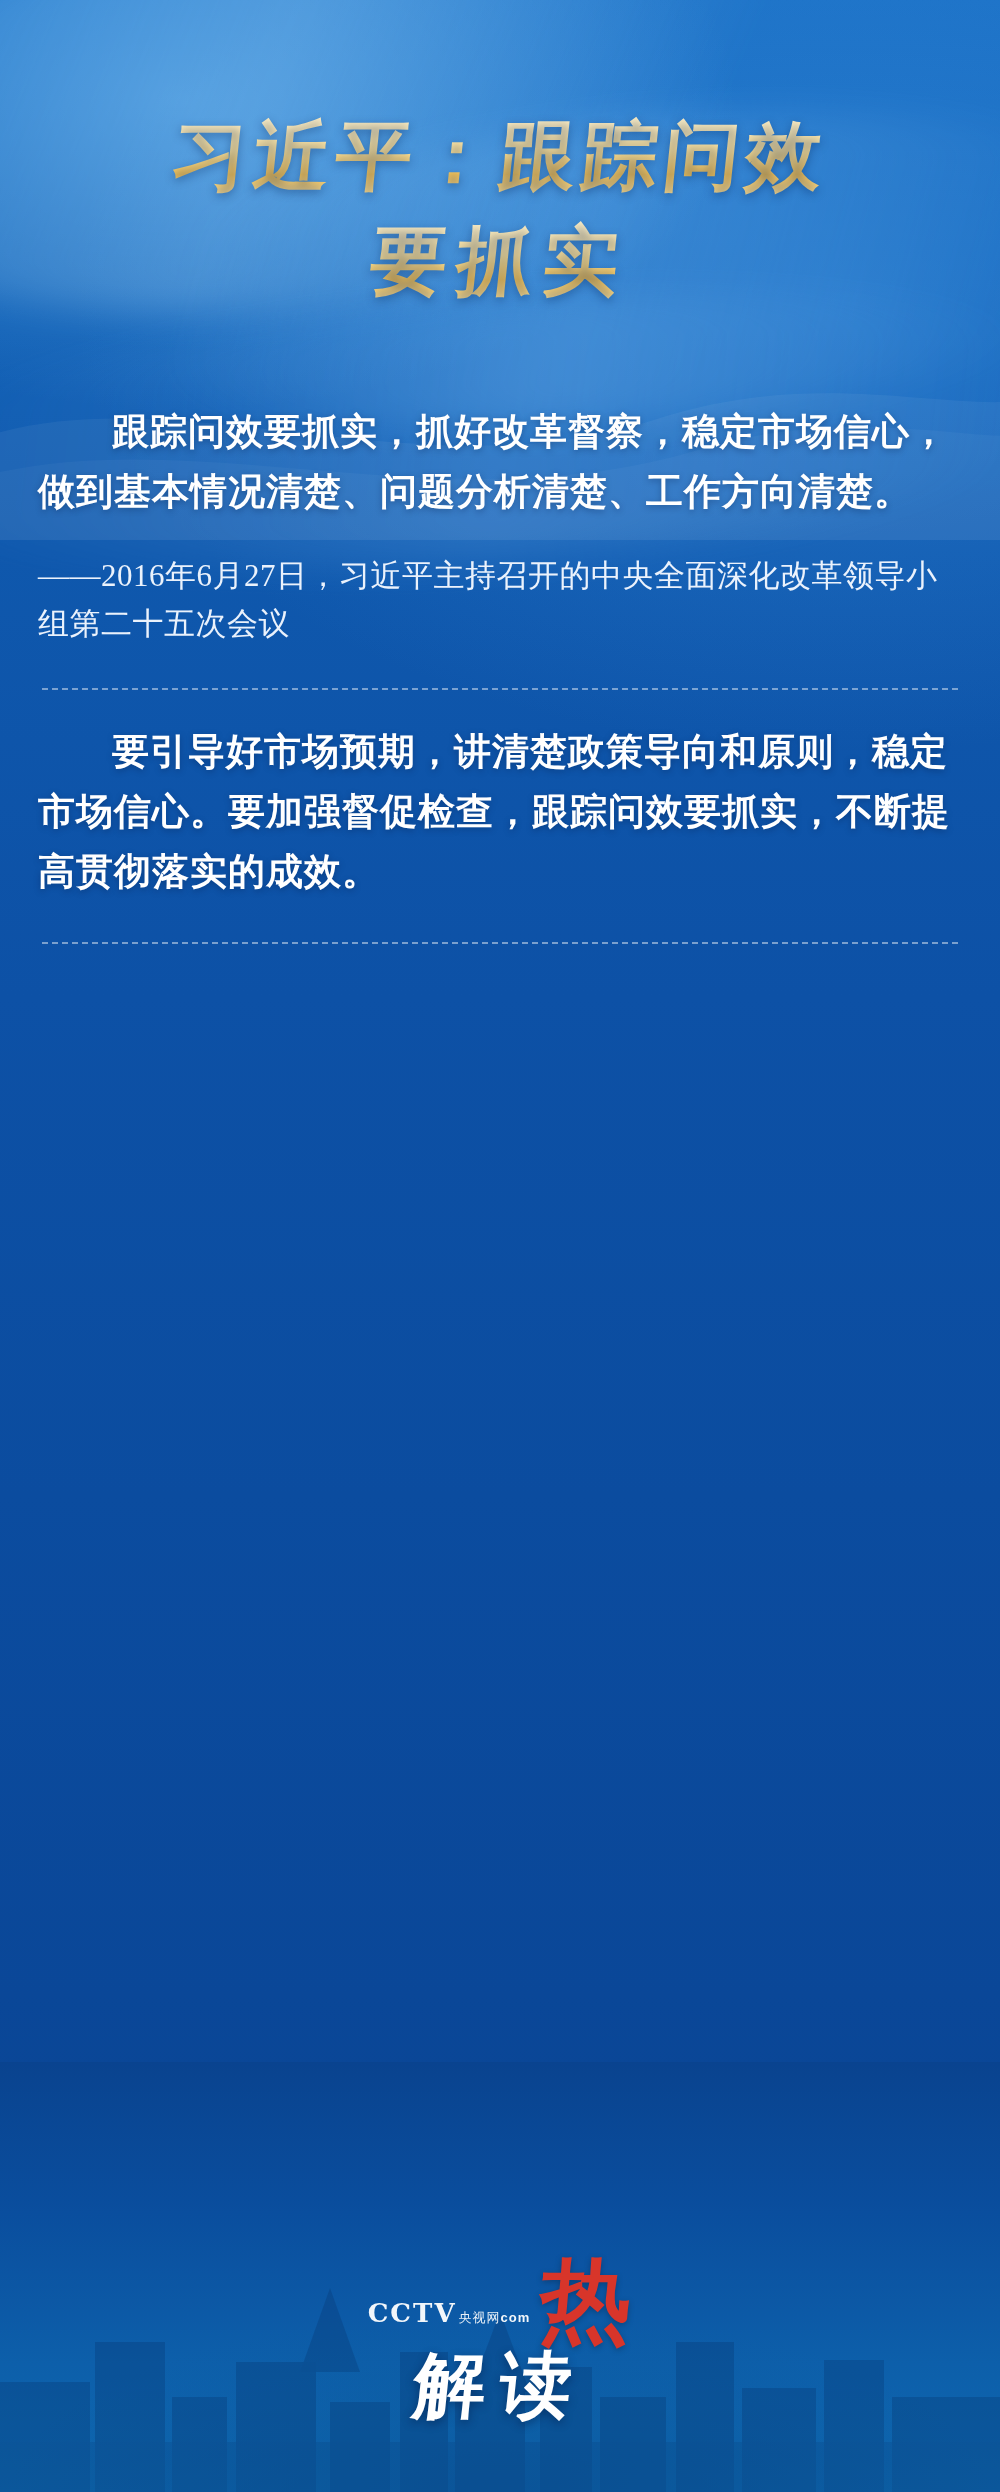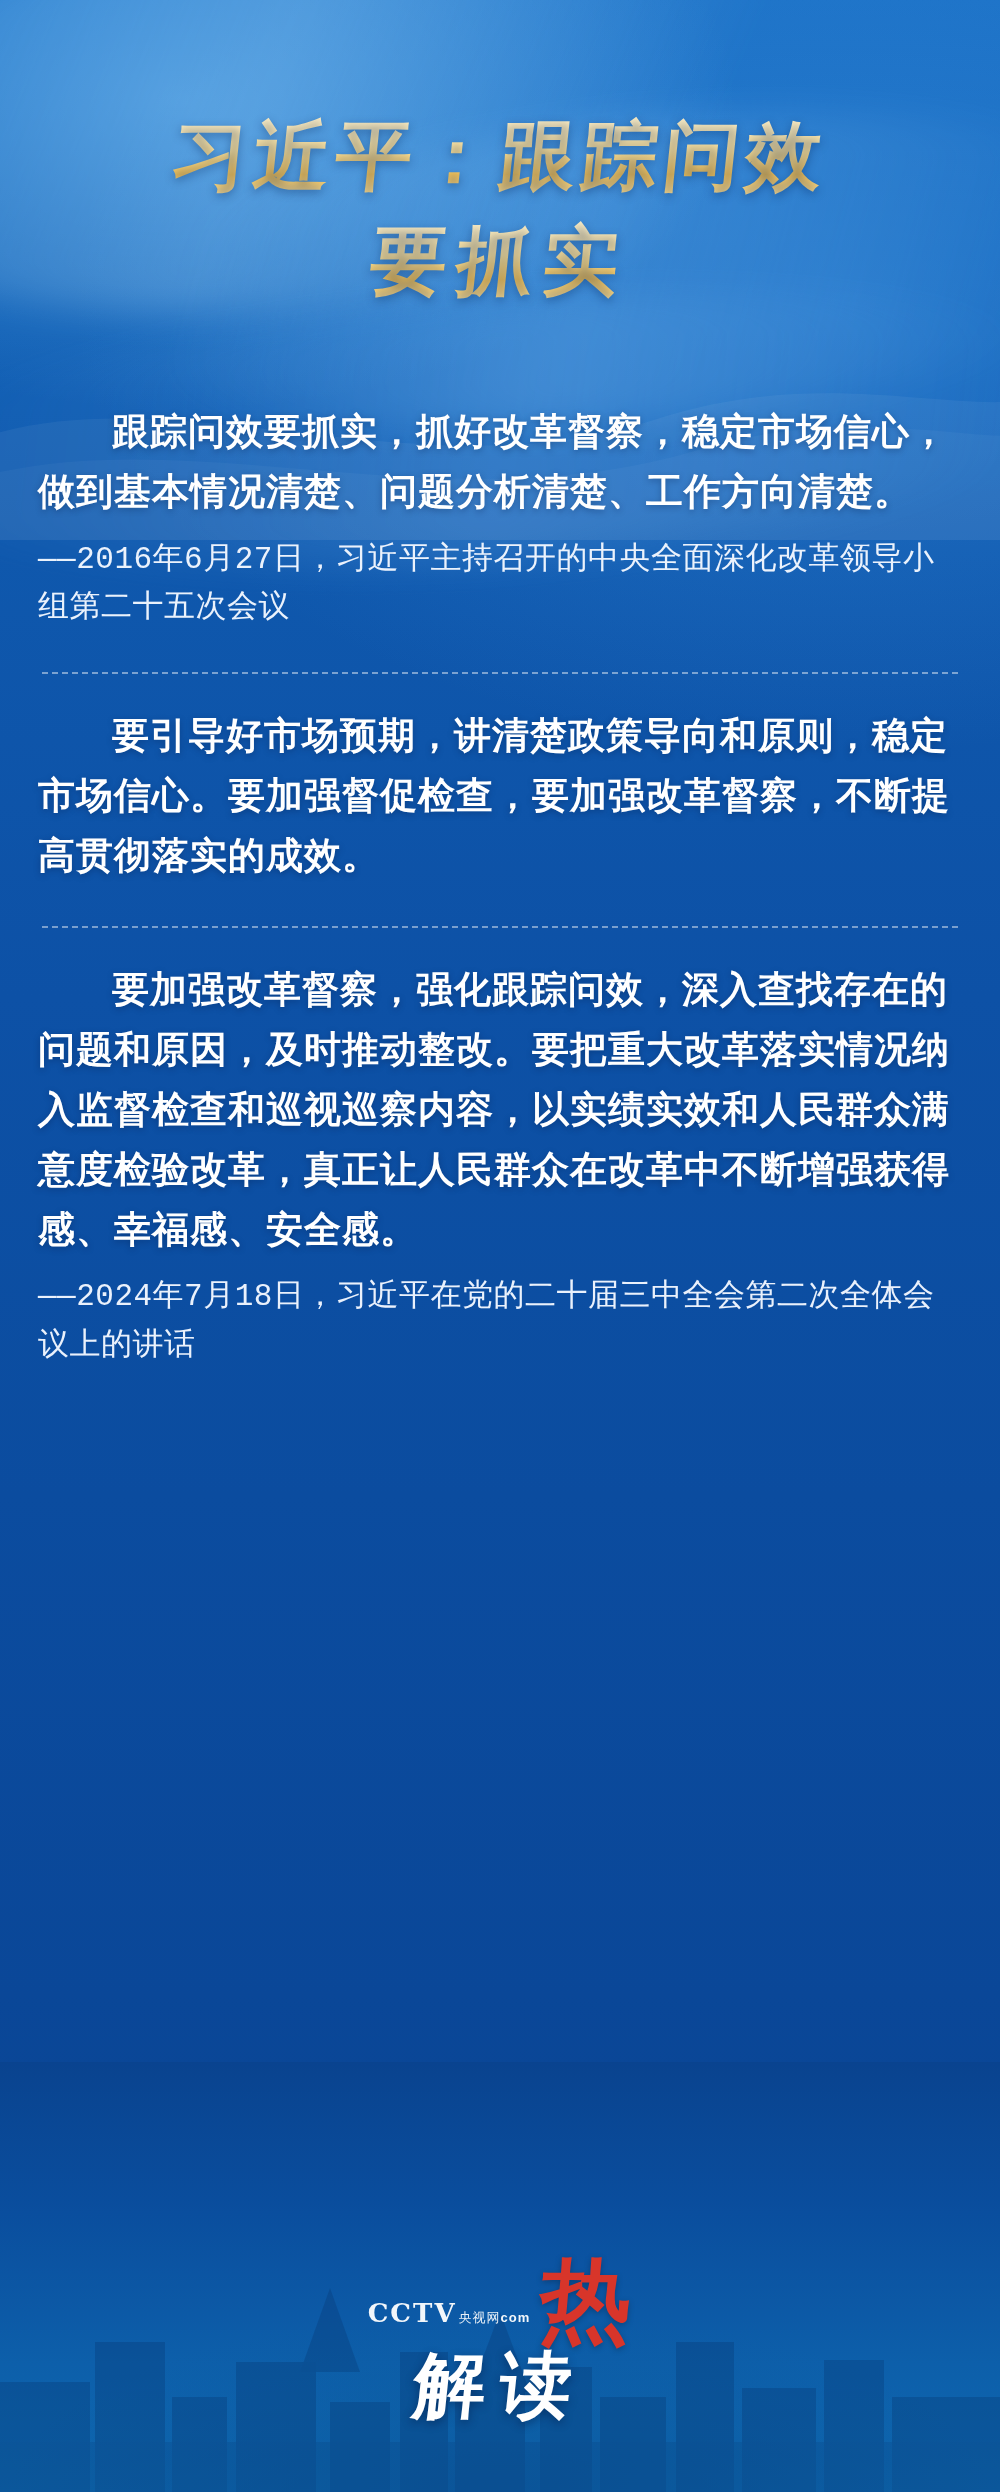--- a/index.html
+++ b/index.html
@@ -90,23 +90,23 @@
     color: #ffffff;
     font-family: "DejaVu Sans", "Liberation Sans", sans-serif;
     font-weight: bold;
     font-size: 37px;
     line-height: 1.62;
     text-indent: 74px;
     letter-spacing: 1px;
     text-shadow: 0 2px 6px rgba(0,25,70,0.35);
   }
   .quote-source {
-    margin-top: 14px;
+    margin-top: 30px;
     color: #f2f7ff;
-    font-family: Liberation Mono, monospace;
+    font-family: Liberation Serif, serif;
     font-size: 31px;
     line-height: 1.55;
     letter-spacing: 0.5px;
     opacity: 0.97;
   }
   .divider {
     height: 0;
     border-top: 2px dashed rgba(255,255,255,0.45);
     margin: 30px 4px 28px 4px;
   }
@@ -227,29 +227,25 @@
   <div class="content">
 
     <div class="quote-block">
       <div class="quote-text">跟踪问效要抓实，抓好改革督察，稳定市场信心，做到基本情况清楚、问题分析清楚、工作方向清楚。</div>
       <div class="quote-source">——2016年6月27日，习近平主持召开的中央全面深化改革领导小组第二十五次会议</div>
     </div>
 
     <div class="divider"></div>
 
     <div class="quote-block">
-      <div class="quote-text">要引导好市场预期，讲清楚政策导向和原则，稳定市场信心。要加强督促检查，要加强改革督察，不断提高贯彻落实的成效。</div>
+      <div class="quote-text">要引导好市场预期，讲清楚政策导向和原则，稳定市场信心。要加强督促检查，跟踪问效要抓实，不断提高贯彻落实的成效。</div>
     </div>
 
     <div class="divider"></div>
 
-    <div class="quote-block">
-      <div class="quote-text">要加强改革督察，强化跟踪问效，深入查找存在的问题和原因，及时推动整改。要把重大改革落实情况纳入监督检查和巡视巡察内容，以实绩实效和人民群众满意度检验改革，真正让人民群众在改革中不断增强获得感、幸福感、安全感。</div>
-      <div class="quote-source">——2024年7月18日，习近平在党的二十届三中全会第二次全体会议上的讲话</div>
-    </div>
 
   </div>
 
   <div class="footer">
     <div class="footer-bg"></div>
 
     <div class="skyline">
       <svg viewBox="0 0 1000 300" preserveAspectRatio="none">
         <g fill="rgba(6,48,104,0.9)">
           <rect x="0" y="190" width="90" height="110"></rect>

